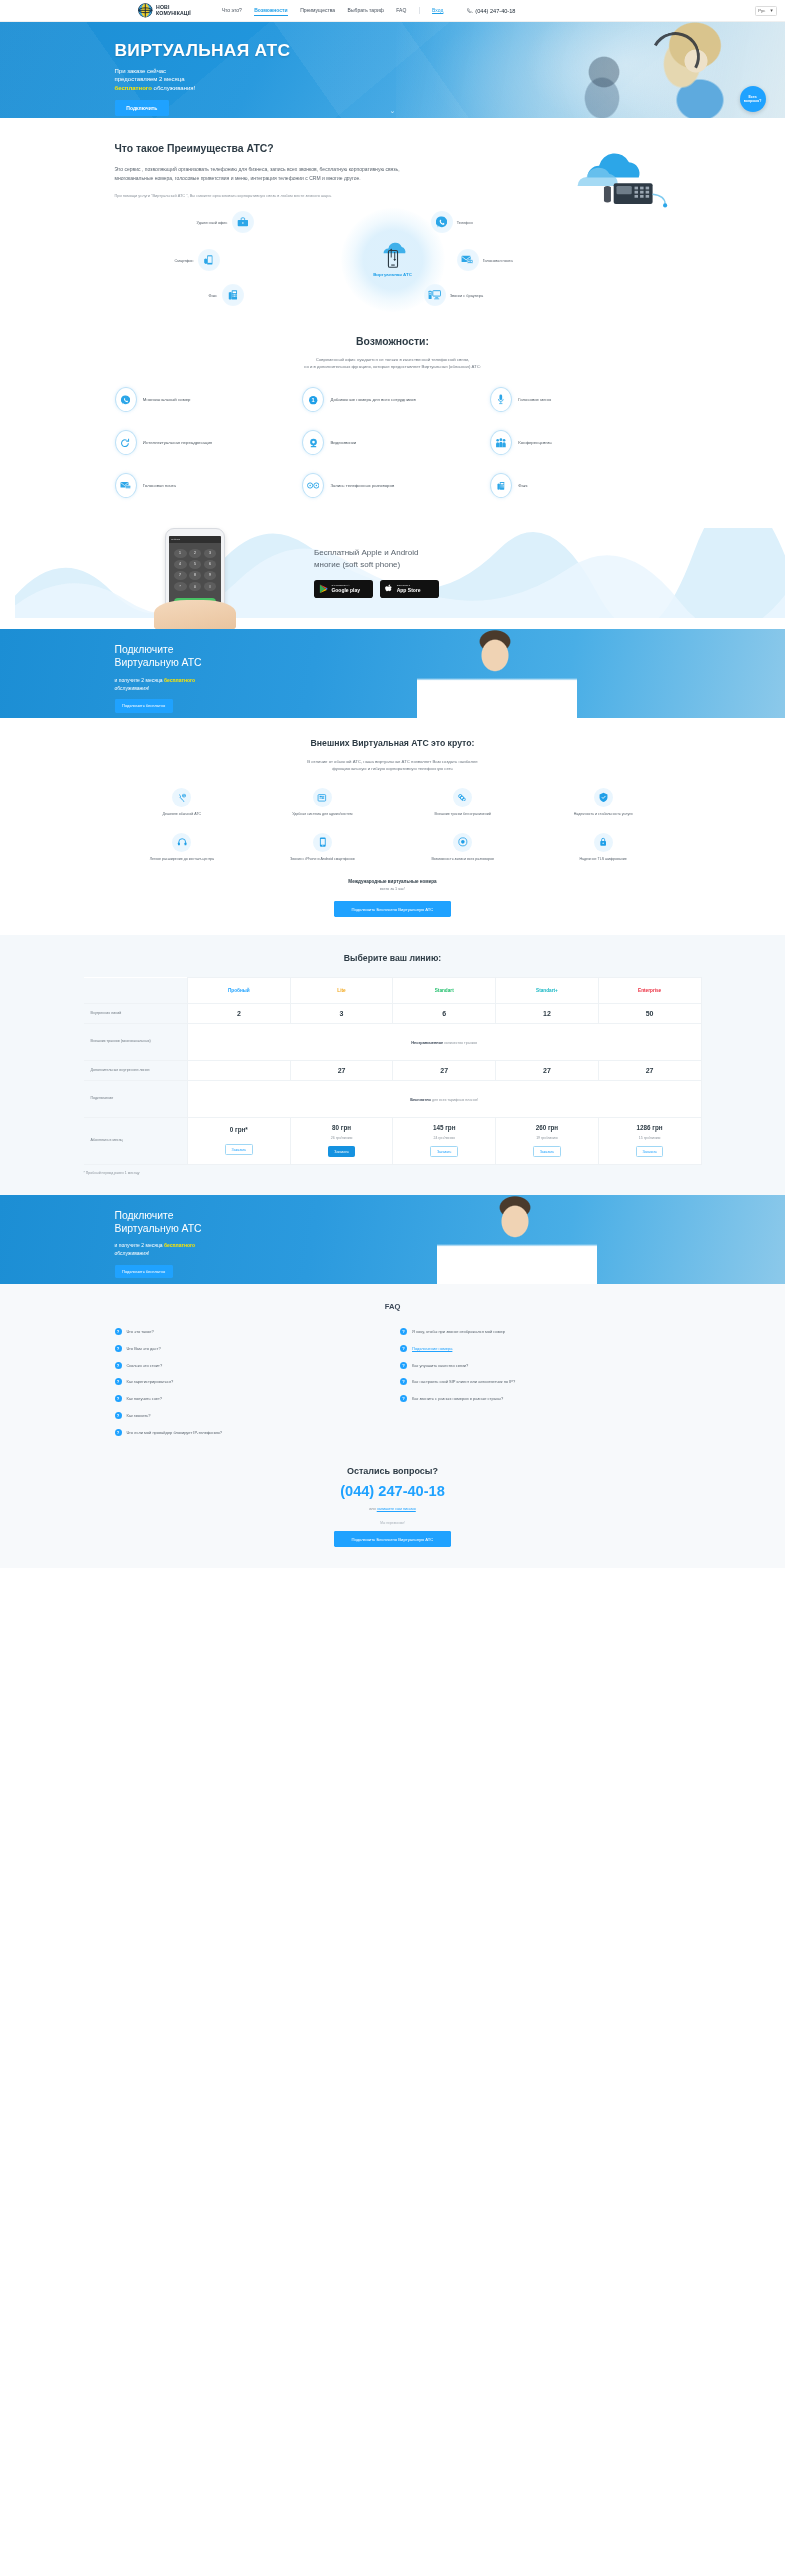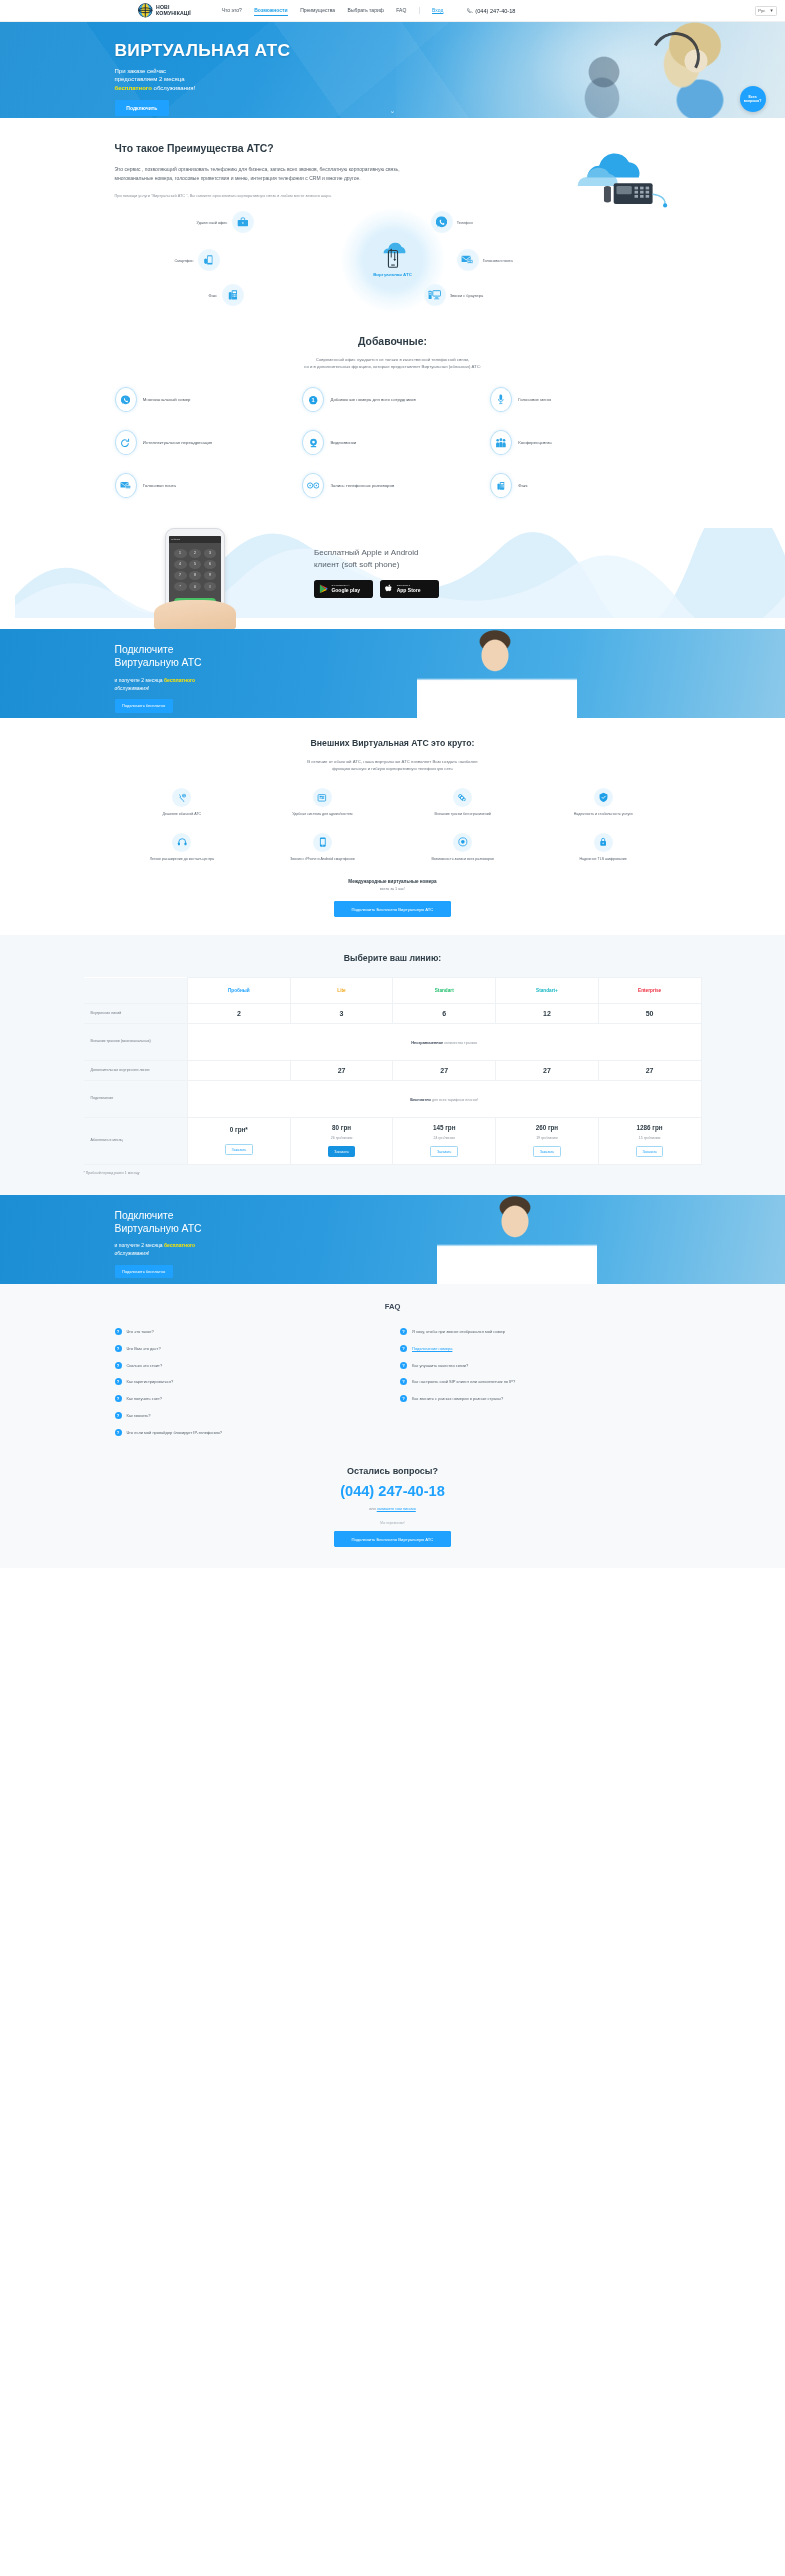--- a/index.html
+++ b/index.html
@@ -498,21 +498,21 @@
             </svg>
         </div>
         <span class="lbl">Звонки с браузера</span>
       </div>
     </div>
   </div>
 </section>
 
 <section class="sec-poss">
   <div class="inner">
-    <h2 class="blk-title">Добавочные:</h2>
+    <h2 class="blk-title">Возможности:</h2>
     <p class="poss-sub">
       <span>Современный офис нуждается не только в качественной телефонной связи,</span><br>
       <span>но и в дополнительных функциях, которые предоставляет Виртуальная (облачная) АТС:</span>
     </p>
 
     <div class="poss-grid">
       <div class="poss-item">
         <div class="poss-ring">
           <svg width="9.7" height="9.7" viewBox="0 0 20 20">
               <path d="M10 1 a9 9 0 1 1 -6.2 15.5 L2 19 l2.6 -1.1 A9 9 0 0 1 10 1Z" fill="#2ca6e8"></path>
@@ -645,21 +645,21 @@
           <div class="key">0</div>
           <div class="key">#</div>
         </div>
         <div class="call-key"></div>
       </div>
     </div>
 
     <div class="app-text">
       <div class="app-h">
         <span>Бесплатный Apple и Android</span><br>
-        <span>клиент</span><span> (soft soft phone)</span>
+        <span>многие</span><span> (soft soft phone)</span>
       </div>
       <div class="stores">
         <div class="store-badge">
           <span>
             <svg width="9" height="9.7" viewBox="0 0 14 16">
                 <path d="M1 1 L10 8 L1 15 Z" fill="#34a853"></path>
                 <path d="M1 1 L10 8 L12.5 6 Z" fill="#ea4335"></path>
                 <path d="M1 15 L10 8 L12.5 10 Z" fill="#fbbc04"></path>
                 <path d="M10 8 L12.5 6 L13.6 8 L12.5 10 Z" fill="#4285f4"></path>
               </svg>

